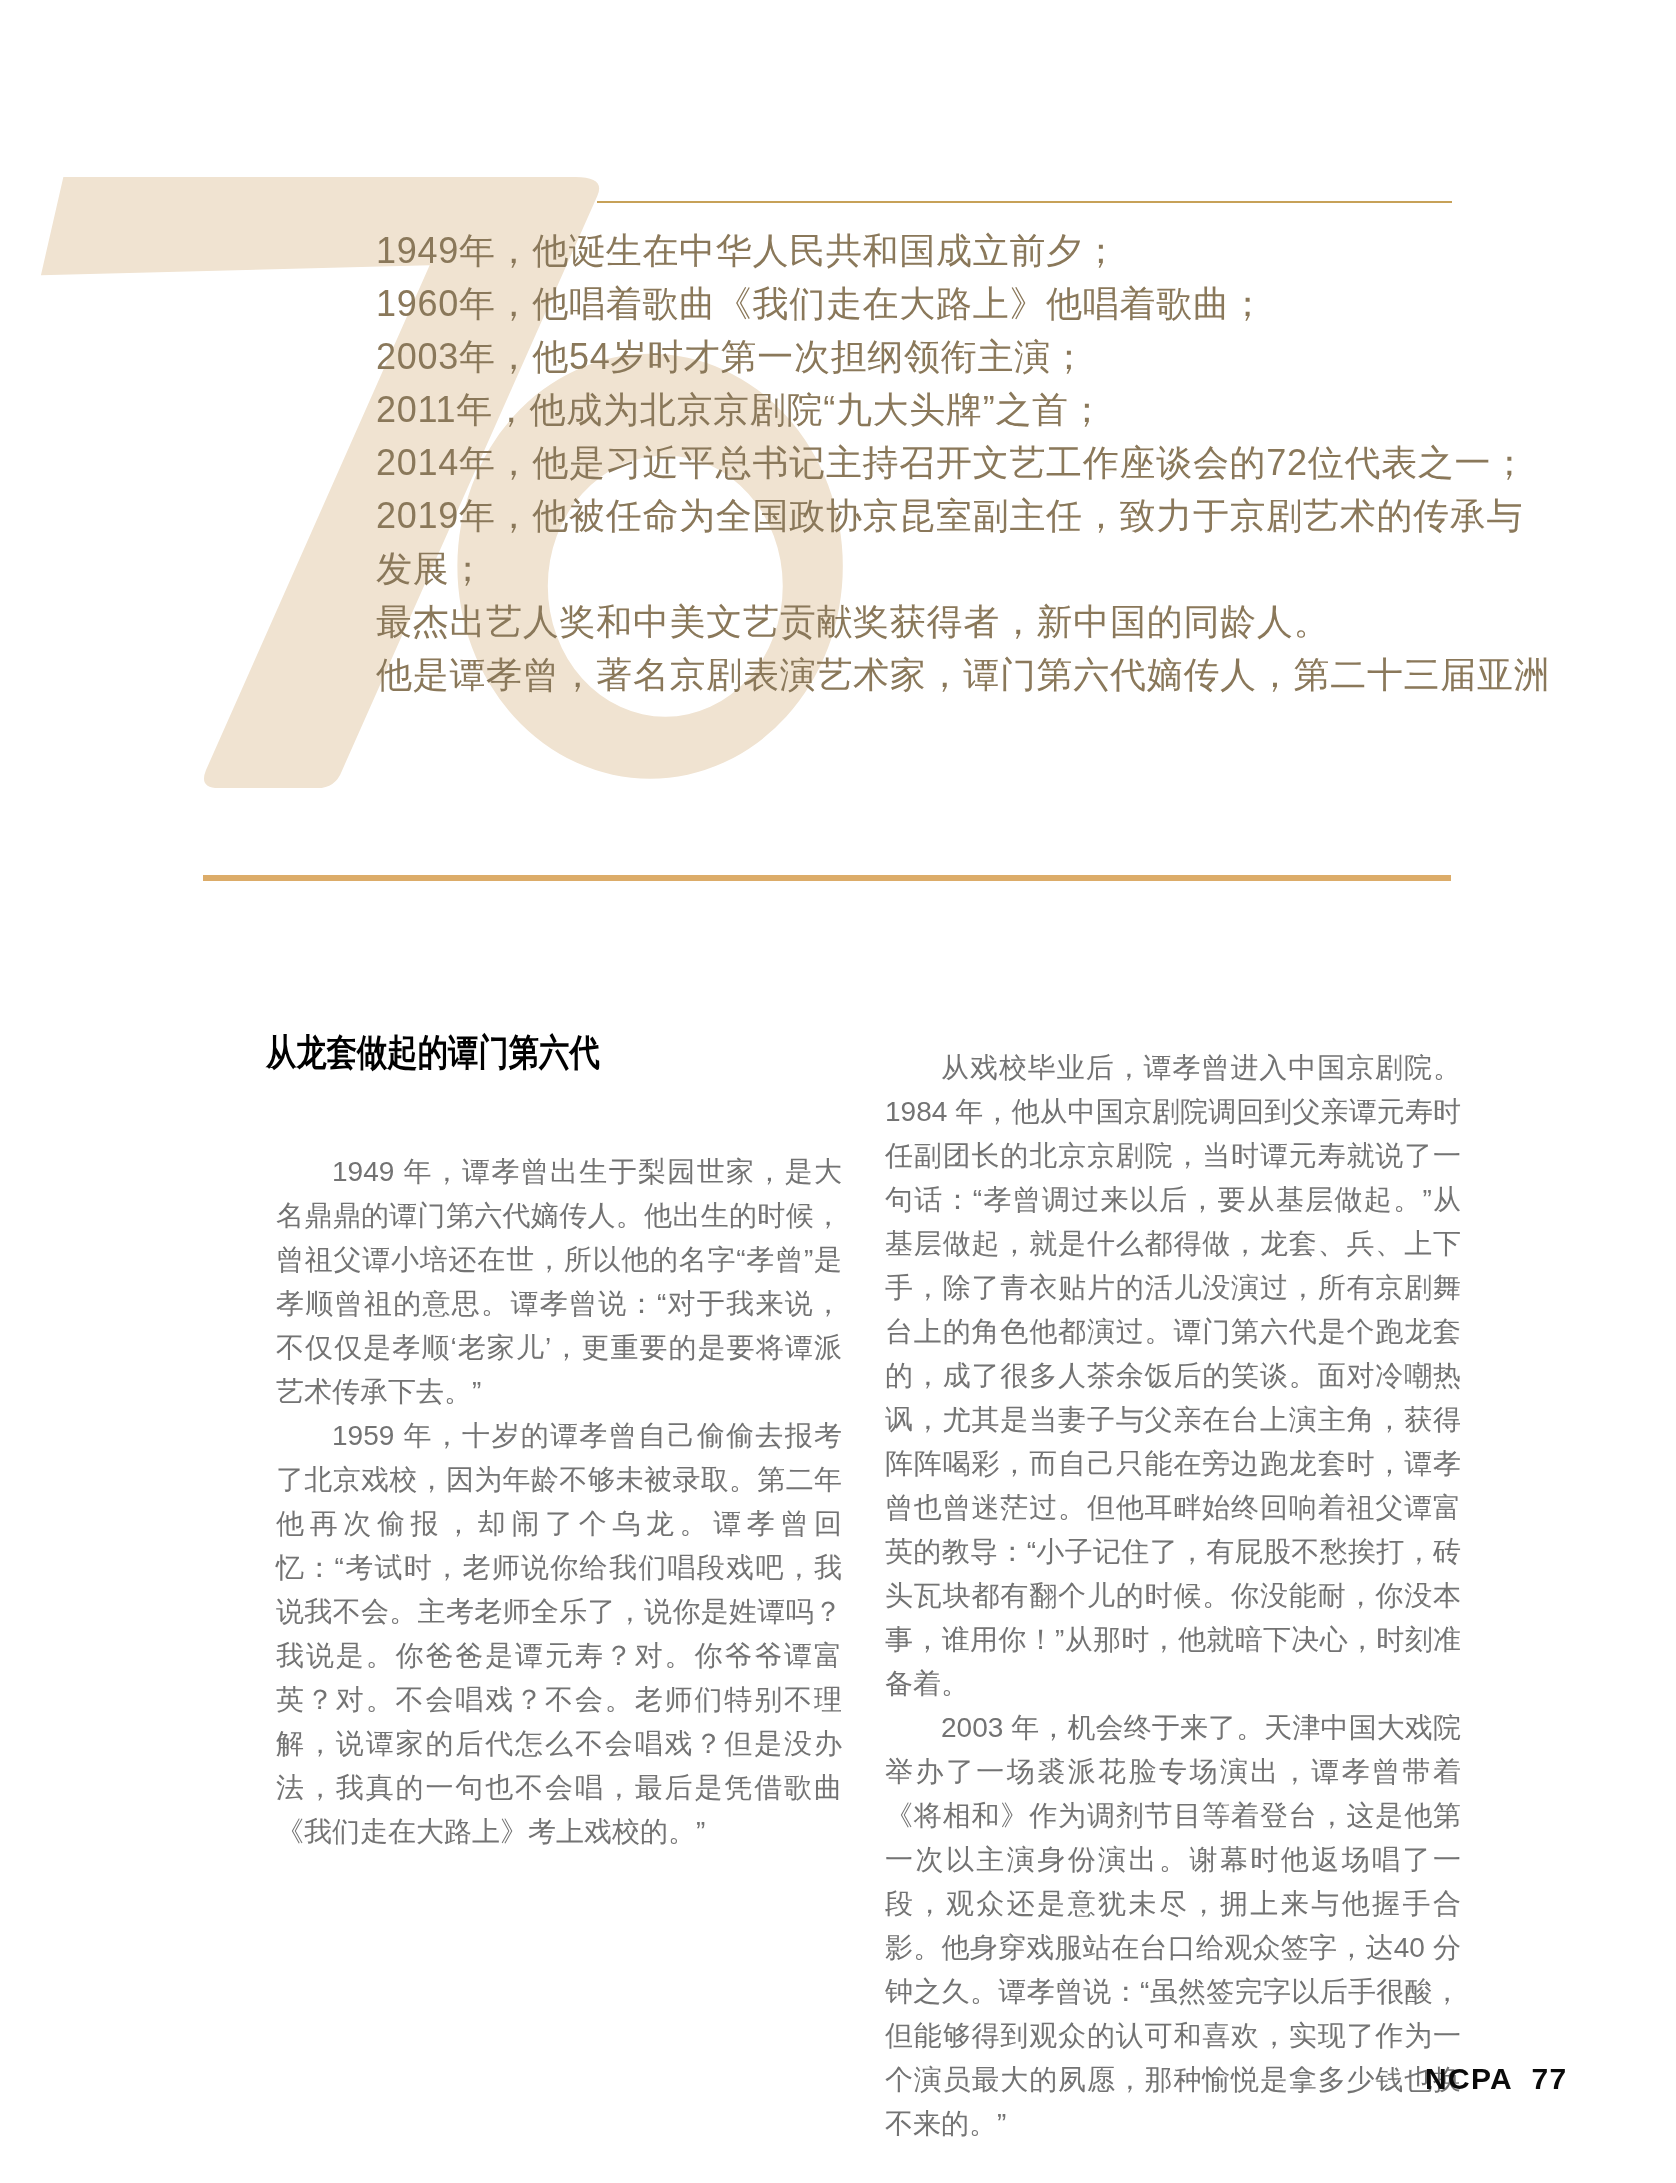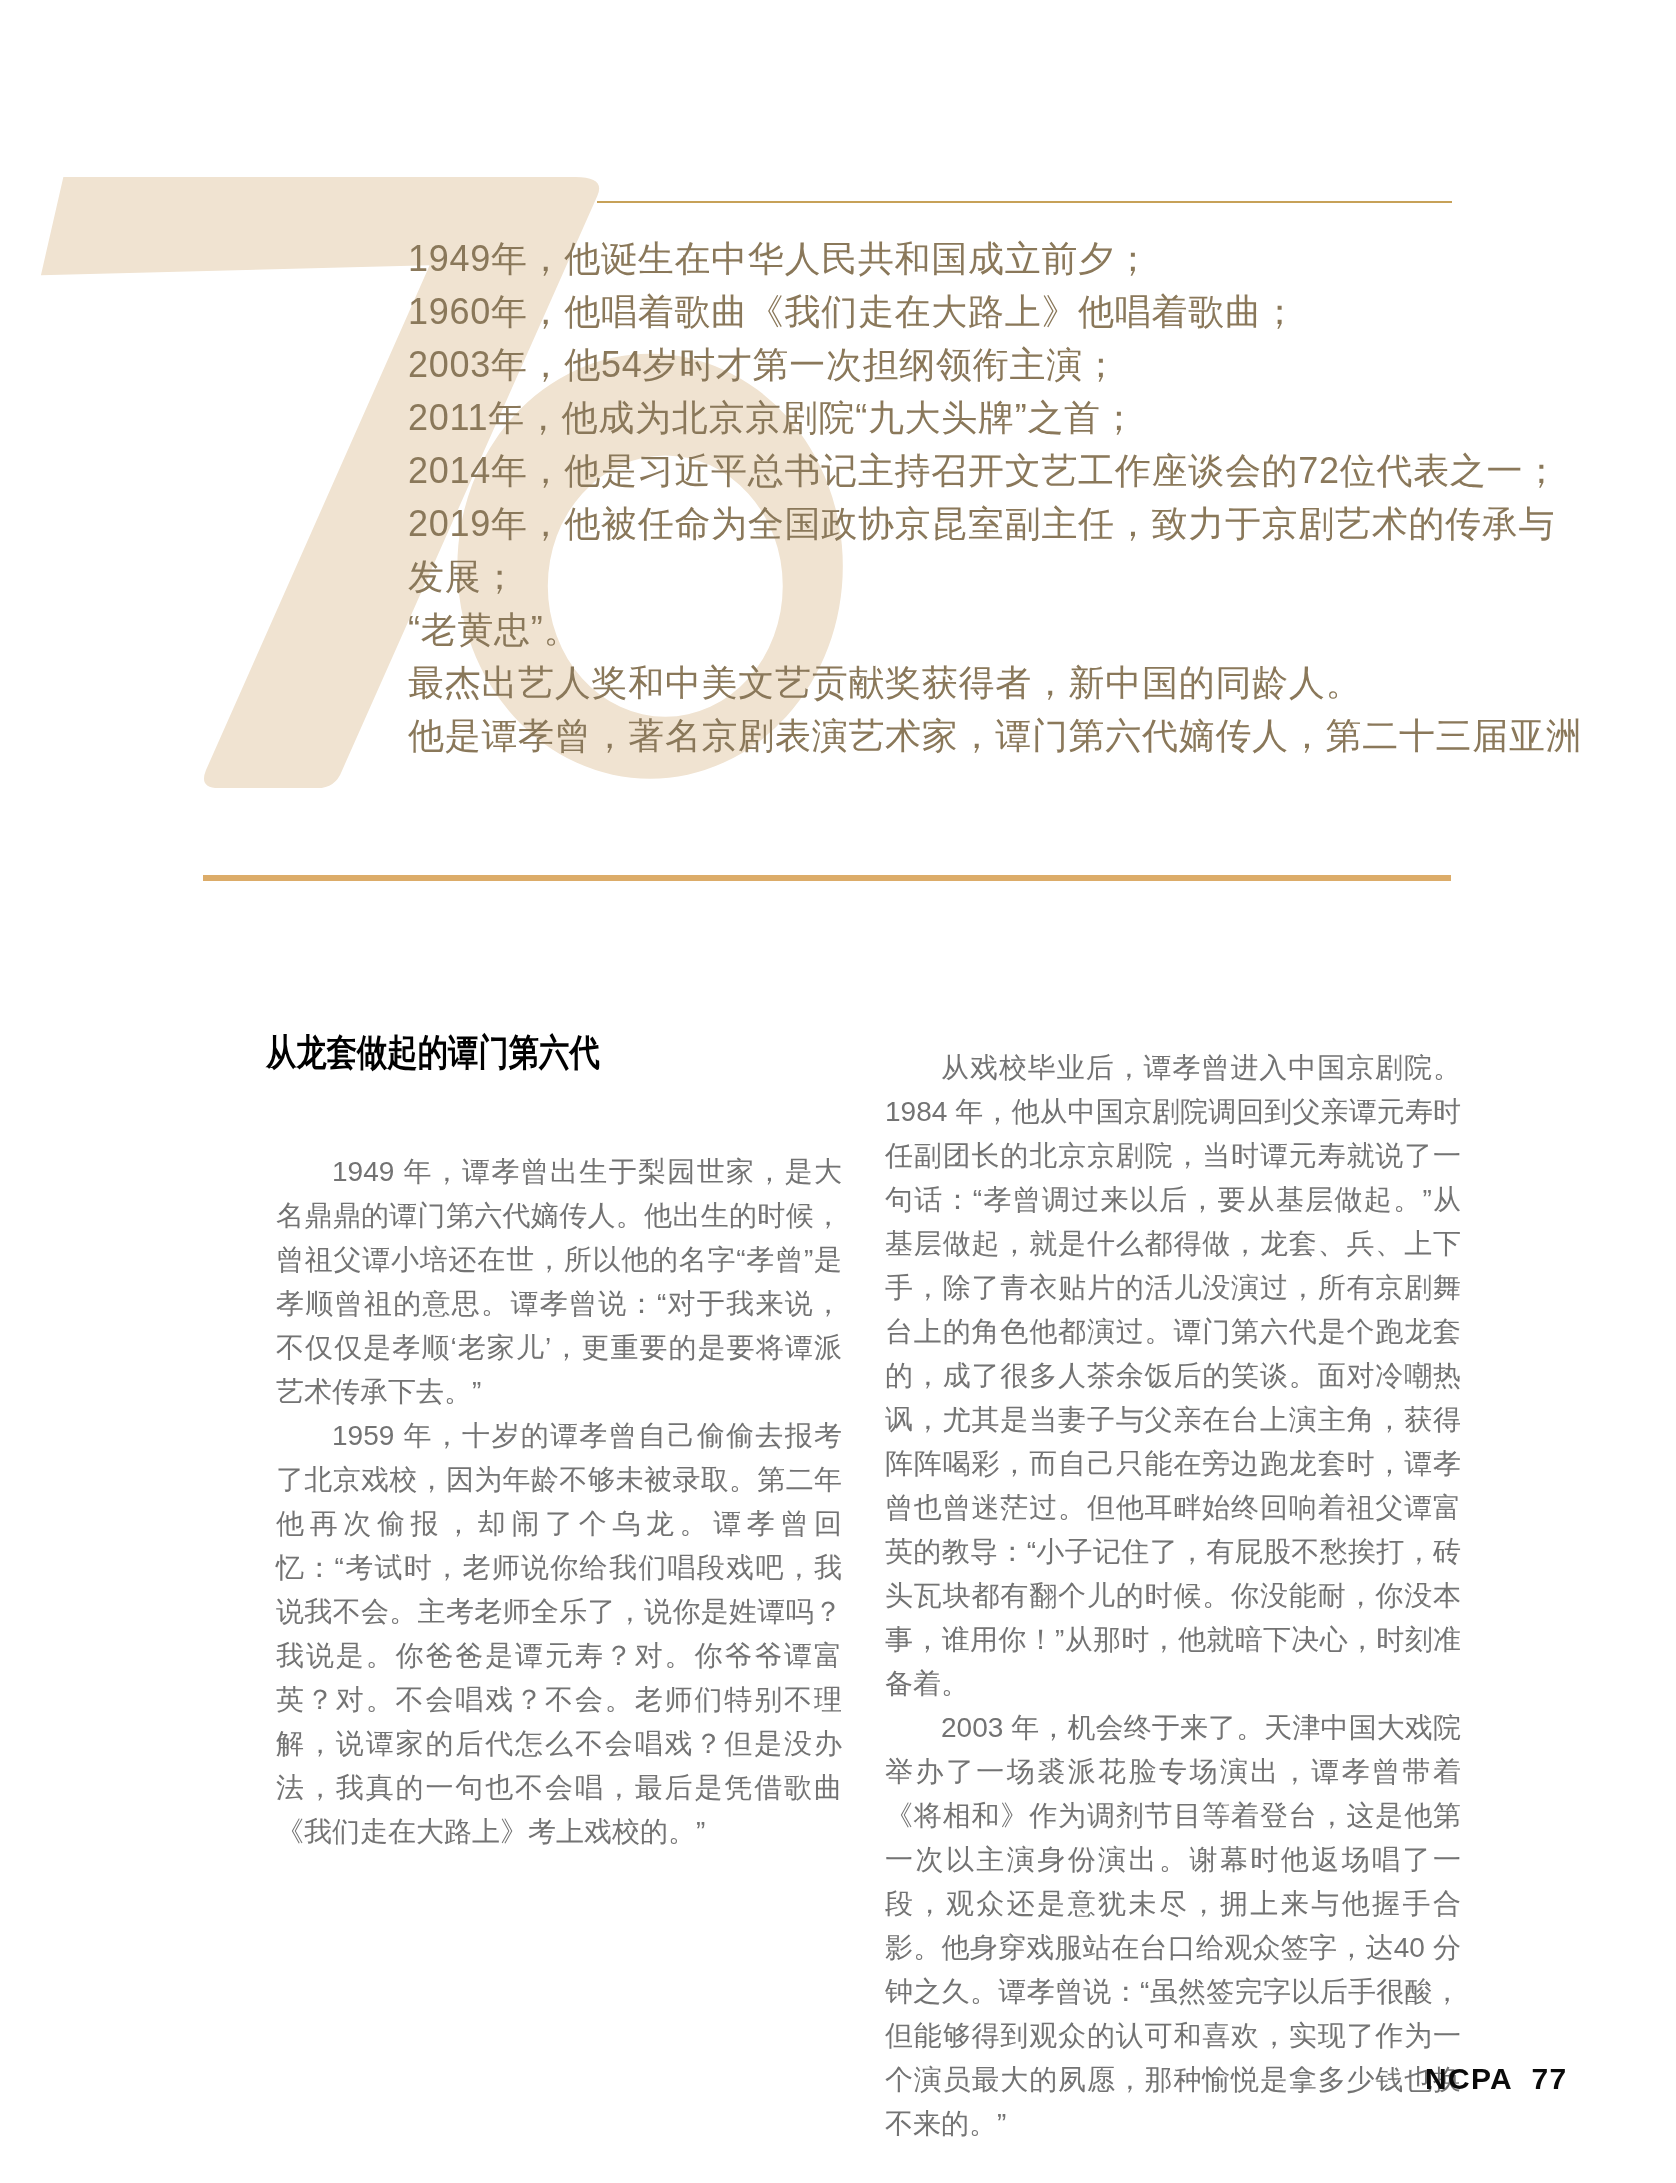--- a/index.html
+++ b/index.html
@@ -12,26 +12,25 @@
     color:#1d1d1d;
     margin:0 auto;
   }
   
   .watermark{position:absolute;left:0;top:0;width:924px;height:858px;}
   
   .rule-top{position:absolute;left:597px;top:201px;width:855px;height:2px;background:#c7a158;}
   .rule-divider{position:absolute;left:203px;top:875px;width:1248px;height:6px;background:#dcac69;}
   
   .intro{
-    position:absolute;left:376px;top:232px;width:1109px;
+    position:absolute;left:376px;top:224px;width:1109px;
     font-size:36px;line-height:53px;
     color:#8a785a;
     font-weight:400;
     letter-spacing:0.7px;
-    margin-left:32px;
   }
   .intro .line{white-space:nowrap;}
   
   .heading{
     position:absolute;left:266px;top:1032px;
     font-size:37px;line-height:42px;font-weight:700;color:#000;
     transform:scaleX(0.82);transform-origin:left top;
     white-space:nowrap;margin:0;
   }
   
@@ -67,21 +66,20 @@
   <div class="rule-top"></div>
 
   <div class="intro">
     <div class="line">1949年，他诞生在中华人民共和国成立前夕；</div>
     <div class="line">1960年，他唱着歌曲《我们走在大路上》他唱着歌曲；</div>
     <div class="line">2003年，他54岁时才第一次担纲领衔主演；</div>
     <div class="line">2011年，他成为北京京剧院“九大头牌”之首；</div>
     <div class="line">2014年，他是习近平总书记主持召开文艺工作座谈会的72位代表之一；</div>
     <div class="line">2019年，他被任命为全国政协京昆室副主任，致力于京剧艺术的传承与</div>
     <div class="line">发展；</div>
-    <div class="line">“老黄忠”。</div>
     <div class="line">最杰出艺人奖和中美文艺贡献奖获得者，新中国的同龄人。</div>
     <div class="line">他是谭孝曾，著名京剧表演艺术家，谭门第六代嫡传人，第二十三届亚洲</div>
   </div>
 
   <div class="rule-divider"></div>
 
   <h2 class="heading">从龙套做起的谭门第六代</h2>
 
   <div class="col col-left">
     <p>1949 年，谭孝曾出生于梨园世家，是大名鼎鼎的谭门第六代嫡传人。他出生的时候，曾祖父谭小培还在世，所以他的名字“孝曾”是孝顺曾祖的意思。谭孝曾说：“对于我来说，不仅仅是孝顺‘老家儿’，更重要的是要将谭派艺术传承下去。”</p>

